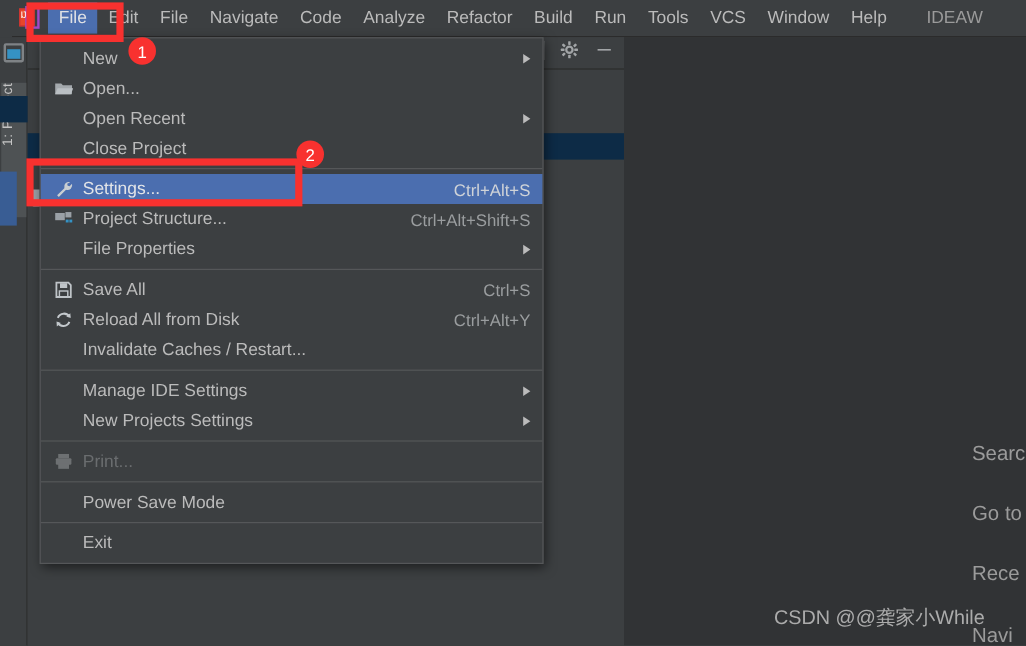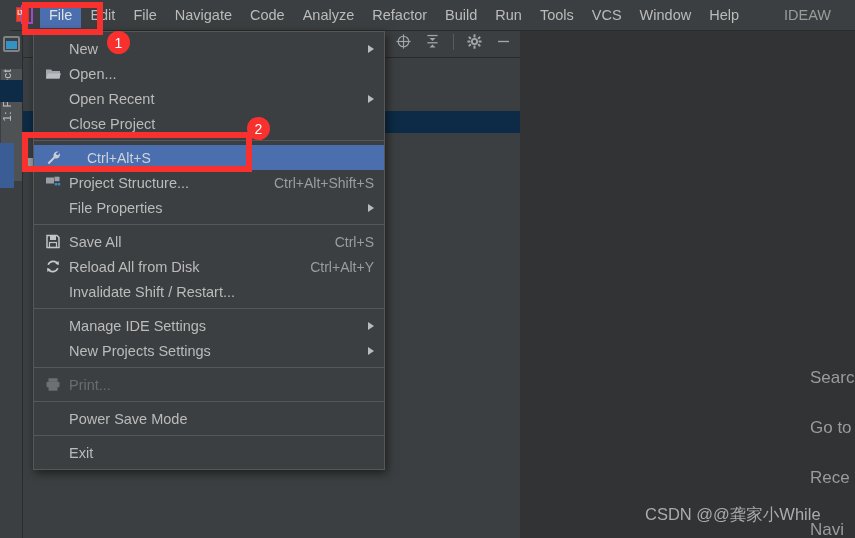--- a/index.html
+++ b/index.html
@@ -40,21 +40,21 @@
     font-size: 14.5px;
     color: #bbbbbb;
     white-space: nowrap;
     line-height: 18px;
   }
   .menu-item.active {
     background: #4b6eaf;
     color: #dfe1e5;
   }
   .ideaw {
-    margin-left: 36px;
+    margin-left: 24px;
     font-size: 14.5px;
     color: #9b9b9b;
     white-space: nowrap;
   }
 
   
   .left-strip {
     position: absolute; left: 0; top: 31px;
     width: 23px; height: 507px;
     background: #3c3f41;
@@ -138,21 +138,21 @@
     font-size: 16.5px;
     color: #b6b6b6;
     white-space: nowrap;
     opacity: .92;
   }
 
   
   .dropdown {
     position: absolute;
     left: 33px; top: 31px;
-    width: 352px;
+    width: 420px;
     background: #3c3f41;
     border: 1px solid #555759;
     box-shadow: 2px 3px 9px rgba(0,0,0,.55);
     padding: 4px 0;
   }
   .mrow {
     position: relative;
     height: 25px;
     display: flex; align-items: center;
     color: #bbbbbb;
@@ -313,20 +313,21 @@
         <div class="mrow">
           <span class="lbl">Close Project</span>
         </div>
         <div class="msep"></div>
         <div class="mrow sel">
           <span class="mic">
             <svg viewBox="0 0 16 16" width="16" height="16">
               <path d="M13.6 2.3a4 4 0 0 0-5 5L2.6 13.3l1.4 1.4 6-6a4 4 0 0 0 5-5l-2 2-1.6-.4-.4-1.6z" fill="#c9ced2"></path>
             </svg>
           </span>
+          <span class="lbl">Settings...</span>
           <span class="acc">Ctrl+Alt+S</span>
         </div>
         <div class="mrow">
           <span class="mic">
             <svg viewBox="0 0 16 16" width="16" height="16">
               <rect x="1" y="3" width="8" height="6" fill="#9aa0a6"></rect>
               <rect x="9.5" y="2.2" width="5" height="4.5" fill="#9aa0a6"></rect>
               <rect x="9.8" y="8.5" width="2.4" height="2.4" fill="#3592c4"></rect>
               <rect x="12.8" y="8.5" width="2.4" height="2.4" fill="#3592c4"></rect>
             </svg>
@@ -356,21 +357,21 @@
               <path d="M13 5.5A5.5 5.5 0 0 0 3.2 6.3" fill="none" stroke="#c3c8cc" stroke-width="1.7"></path>
               <path d="M3 10.5A5.5 5.5 0 0 0 12.8 9.7" fill="none" stroke="#c3c8cc" stroke-width="1.7"></path>
               <polygon points="13.6,2.5 13.9,6.6 10.2,5.3" fill="#c3c8cc"></polygon>
               <polygon points="2.4,13.5 2.1,9.4 5.8,10.7" fill="#c3c8cc"></polygon>
             </svg>
           </span>
           <span class="lbl">Reload All from Disk</span>
           <span class="acc">Ctrl+Alt+Y</span>
         </div>
         <div class="mrow">
-          <span class="lbl">Invalidate Shift / Restart...</span>
+          <span class="lbl">Invalidate Caches / Restart...</span>
         </div>
         <div class="msep"></div>
         <div class="mrow">
           <span class="lbl">Manage IDE Settings</span>
           <span class="arrow"></span>
         </div>
         <div class="mrow">
           <span class="lbl">New Projects Settings</span>
           <span class="arrow"></span>
         </div>

